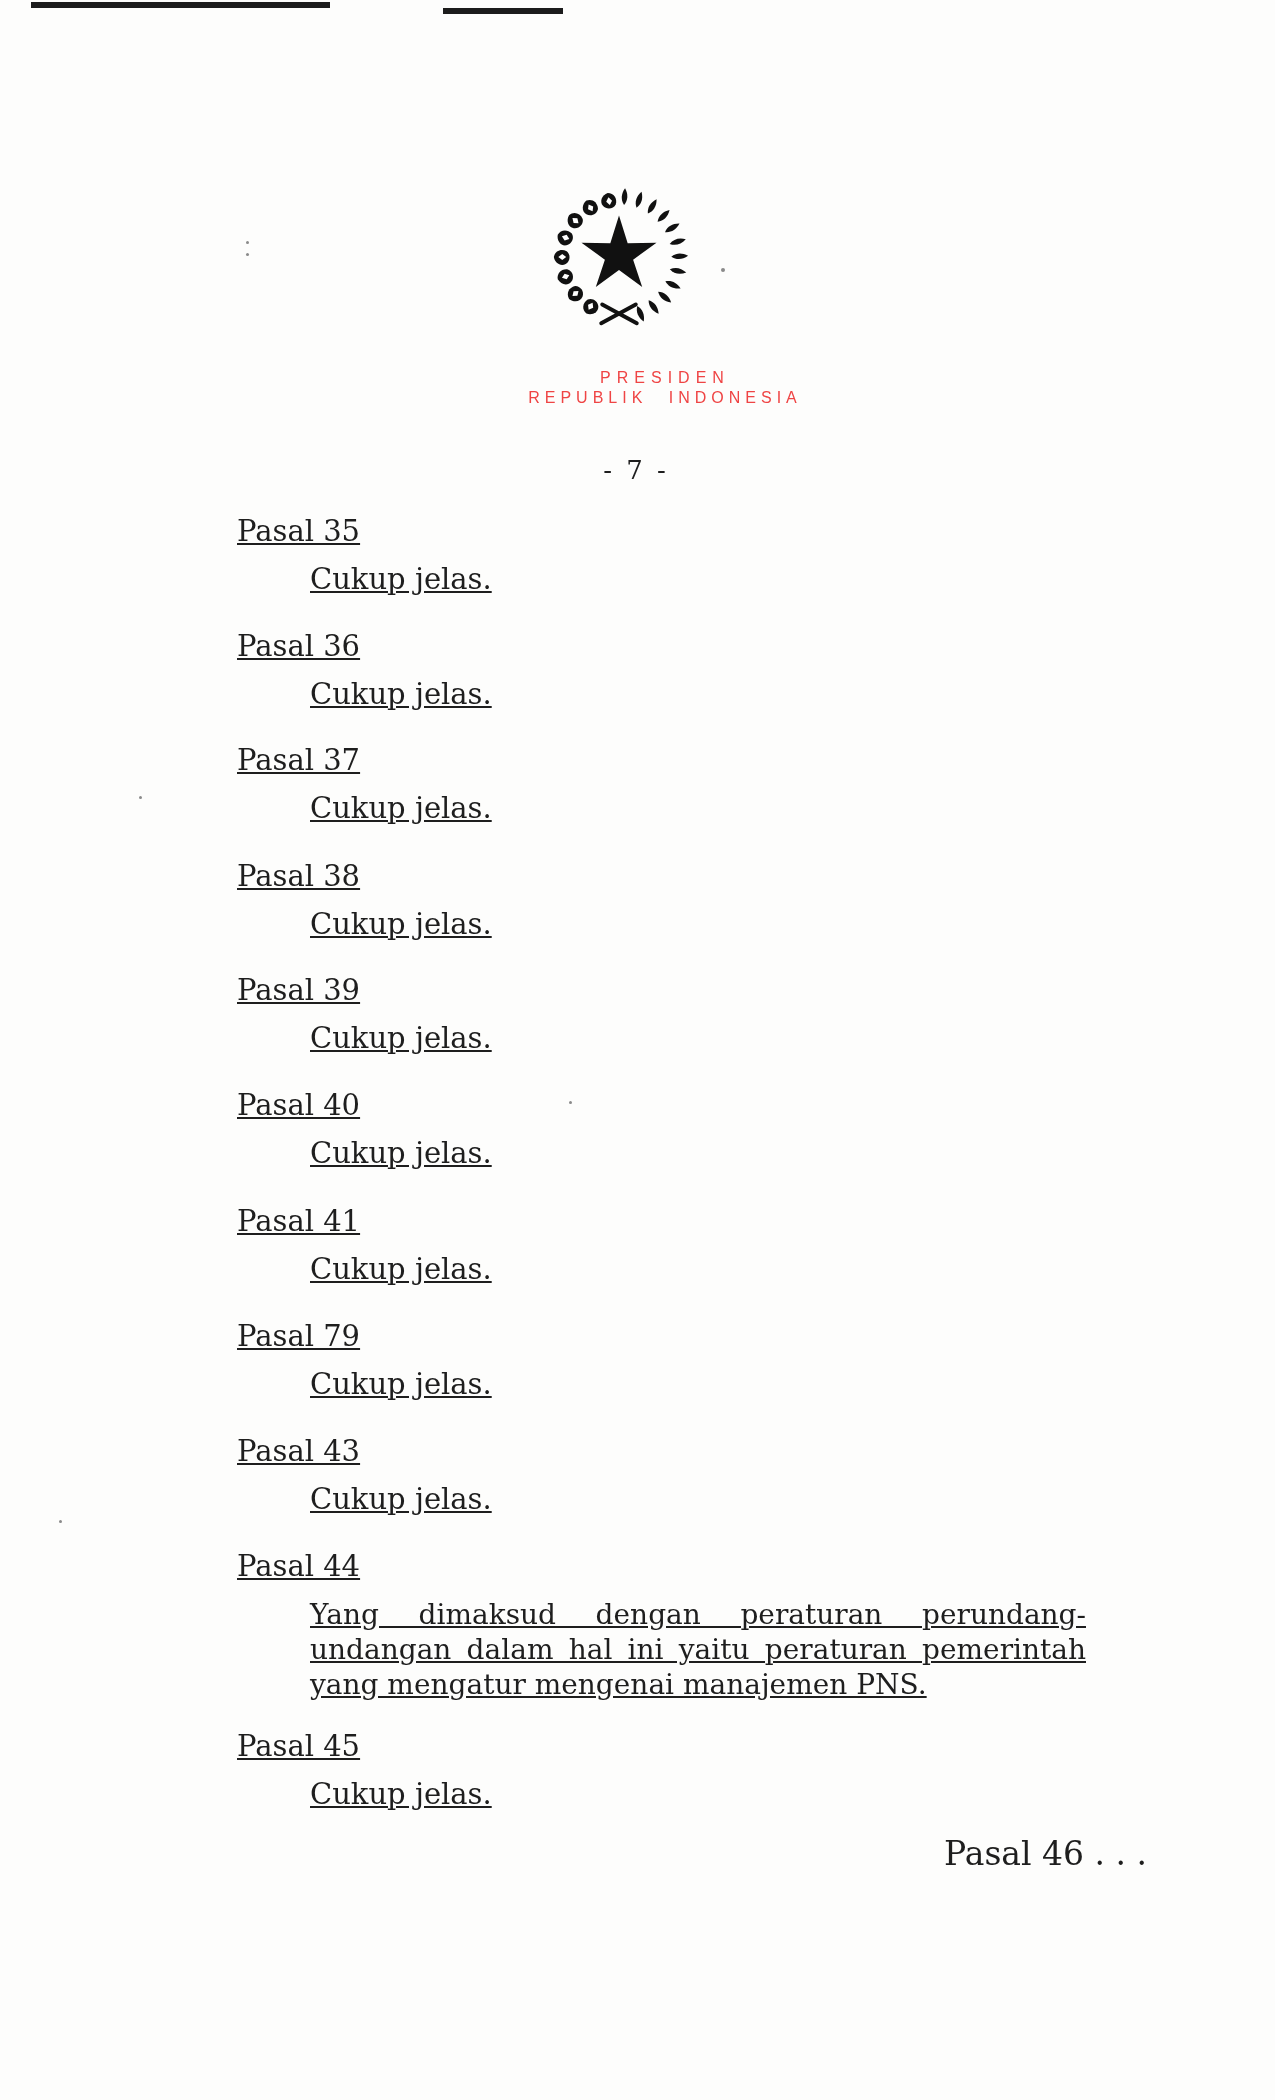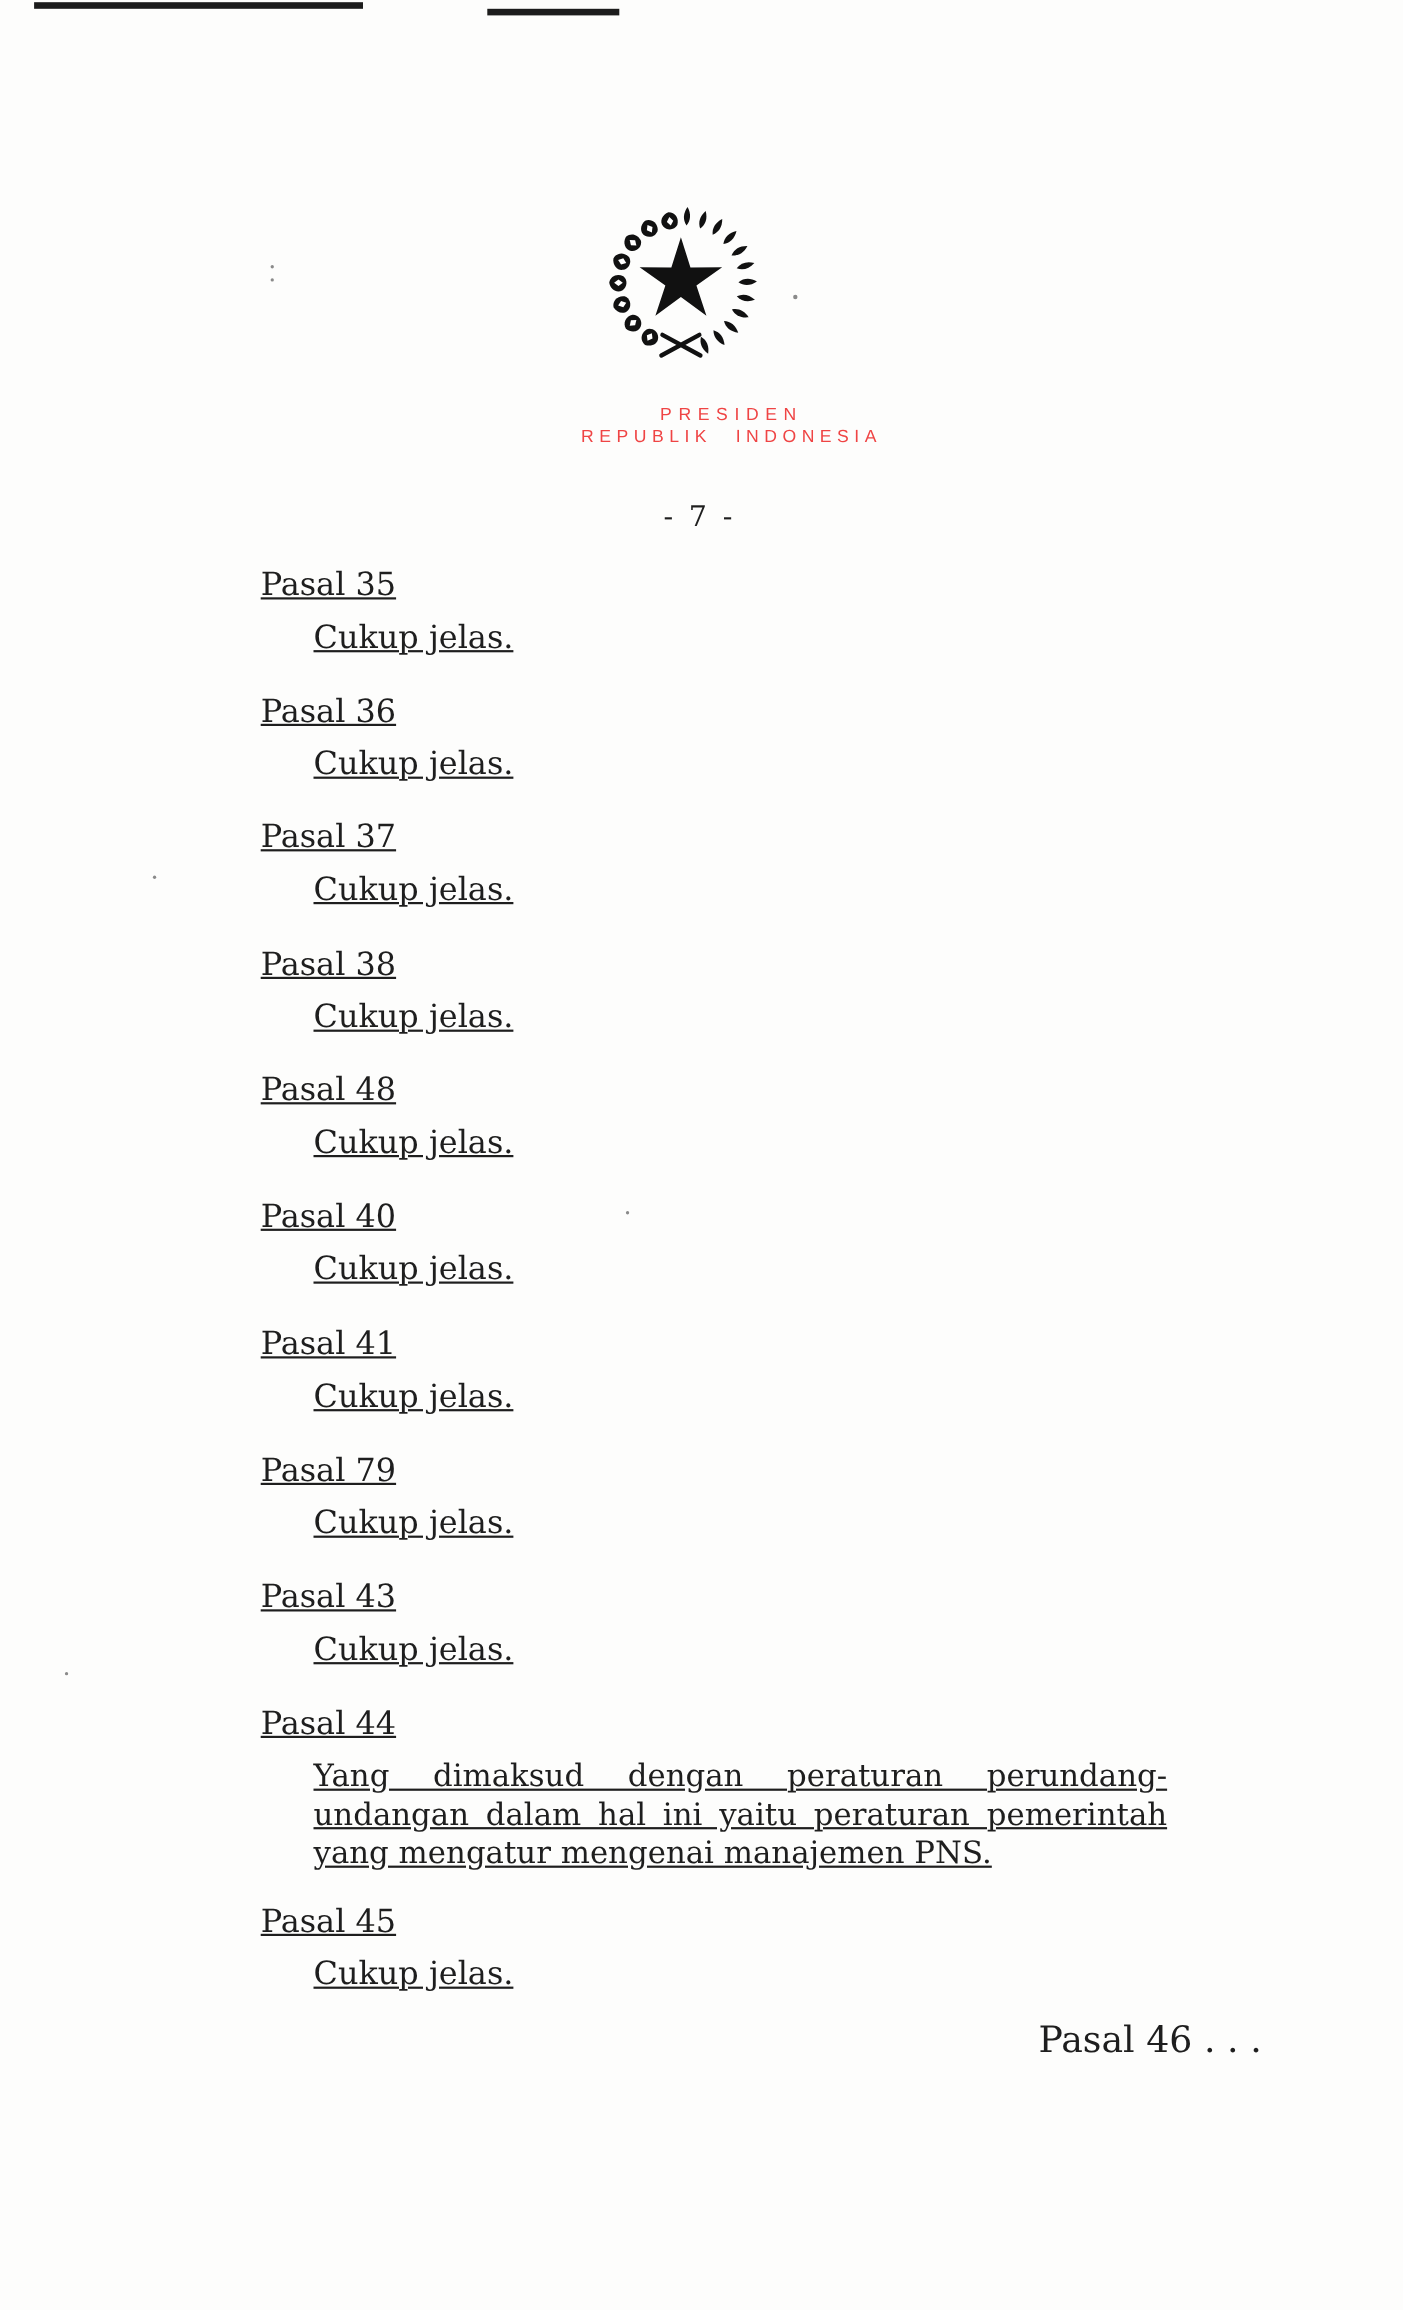--- a/index.html
+++ b/index.html
@@ -31,21 +31,21 @@
              font-family: "Liberation Sans", sans-serif; color: #ef4444; margin-left: 34px; }
   .lh-line.l1 { top: 369px; font-size: 16px; letter-spacing: 6px; }
   .lh-line.l2 { top: 389px; font-size: 16px; letter-spacing: 5px; word-spacing: 12px; }
 
   .page-number { position: absolute; left: 0; top: 455px; width: 1272px; text-align: center;
                  font-size: 26px; letter-spacing: 3px; }
 
   
   .article { position: absolute; left: 237px; text-decoration: underline; }
   .article-label { font-size: 29px; line-height: 29px; white-space: nowrap; }
-  .article-body  { margin-left: 48px; margin-top: 16px; font-size: 29px; line-height: 35px; }
+  .article-body  { margin-left: 73px; margin-top: 16px; font-size: 29px; line-height: 35px; }
   .article-body.long { width: 776px; text-align: justify; font-size: 28px; }
 
   .continuation { position: absolute; left: 944px; top: 1839px; font-size: 33px; line-height: 29px; }
 </style>
 </head>
 <body>
 
 <div class="page">
 
   <div class="scan-bar b1"></div>
@@ -115,21 +115,21 @@
     <div class="article-label">Pasal 37</div>
     <div class="article-body">Cukup jelas.</div>
   </div>
 
   <div class="article" style="top:862px">
     <div class="article-label">Pasal 38</div>
     <div class="article-body">Cukup jelas.</div>
   </div>
 
   <div class="article" style="top:976px">
-    <div class="article-label">Pasal 48</div>
+    <div class="article-label">Pasal 39</div>
     <div class="article-body">Cukup jelas.</div>
   </div>
 
   <div class="article" style="top:1091px">
     <div class="article-label">Pasal 40</div>
     <div class="article-body">Cukup jelas.</div>
   </div>
 
   <div class="article" style="top:1207px">
     <div class="article-label">Pasal 41</div>

